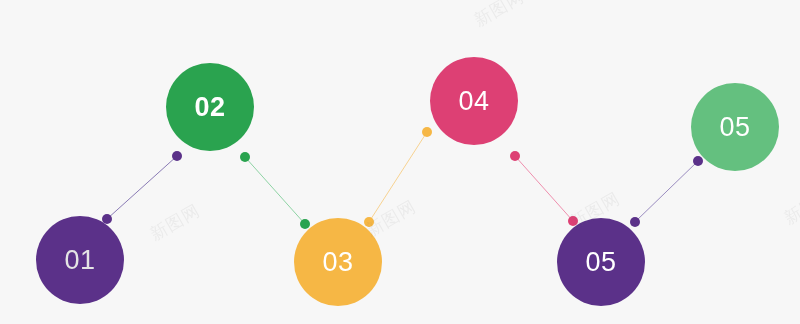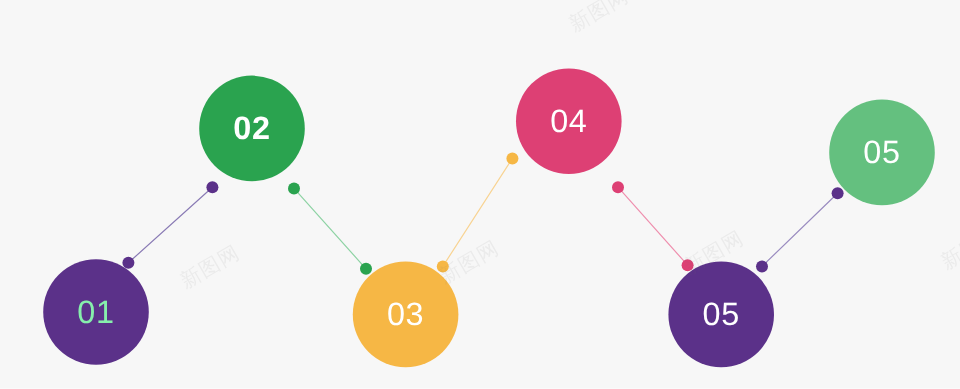--- a/index.html
+++ b/index.html
@@ -77,21 +77,21 @@
       <div class="joint" style="left: 364px; top: 217px; width: 10px; height: 10px; background: rgb(246, 183, 69);"></div>
       <div class="joint" style="left: 422px; top: 127px; width: 10px; height: 10px; background: rgb(246, 183, 69);"></div>
       <div class="joint" style="left: 510px; top: 151px; width: 10px; height: 10px; background: rgb(221, 64, 116);"></div>
       <div class="joint" style="left: 568px; top: 216px; width: 10px; height: 10px; background: rgb(221, 64, 116);"></div>
       <div class="joint" style="left: 630px; top: 217px; width: 10px; height: 10px; background: rgb(91, 49, 137);"></div>
       <div class="joint" style="left: 693px; top: 156px; width: 10px; height: 10px; background: rgb(91, 49, 137);"></div>
     </div>
 
   <div id="nodes-layer">
       <div class="node" style="left: 36px; top: 216px; width: 88px; height: 88px; background: rgb(91, 49, 137);">
-        <span class="node-label" style="color: #86efac;">01</span>
+        <span class="node-label" style="color: #e5e5e5;">01</span>
       </div>
       <div class="node" style="left: 166px; top: 63px; width: 88px; height: 88px; background: rgb(42, 163, 79);">
         <span class="node-label" style="color: rgb(255, 255, 255); font-weight: bold;">02</span>
       </div>
       <div class="node" style="left: 294px; top: 218px; width: 88px; height: 88px; background: rgb(246, 183, 69);">
         <span class="node-label" style="color: rgb(255, 255, 255);">03</span>
       </div>
       <div class="node" style="left: 430px; top: 57px; width: 88px; height: 88px; background: rgb(221, 64, 116); align-items: center;">
         <span class="node-label" style="color: rgb(255, 255, 255);">04</span>
       </div>

